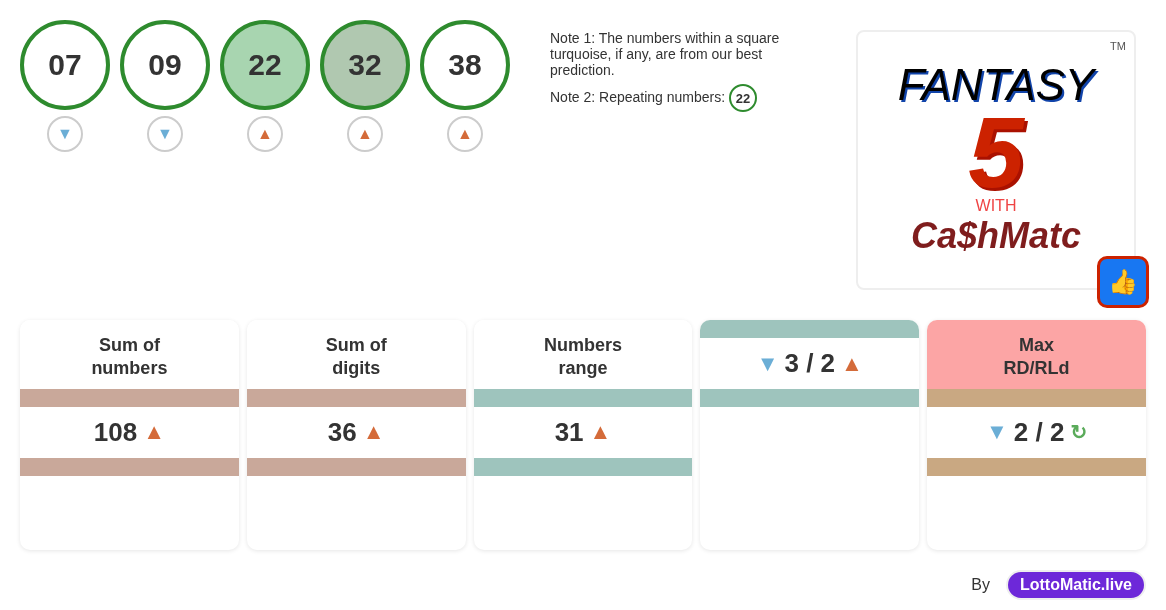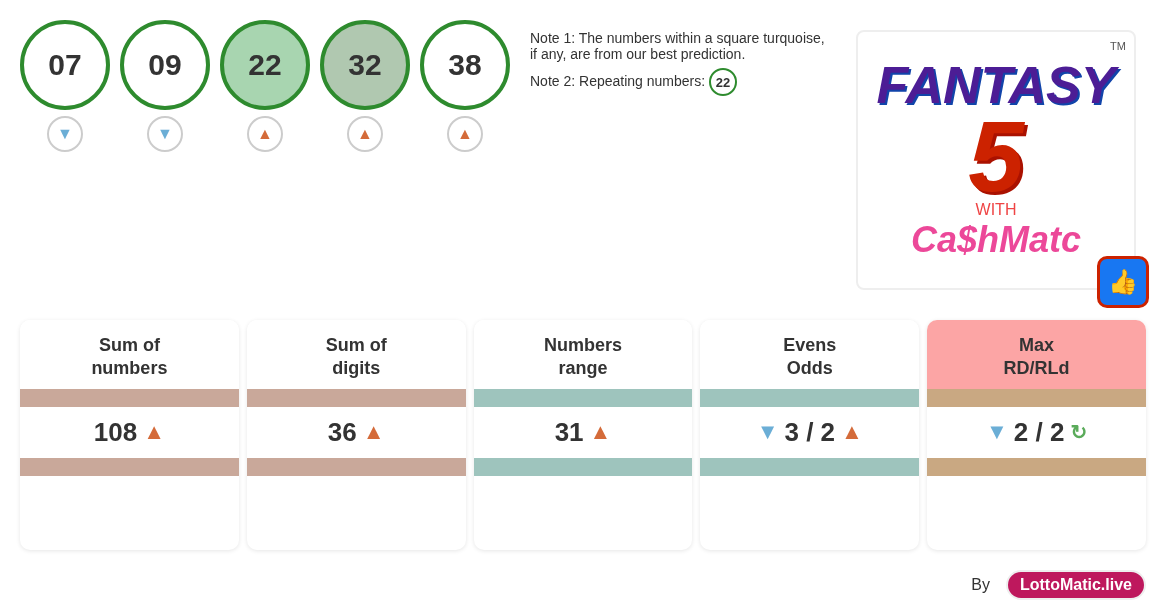--- a/index.html
+++ b/index.html
@@ -92,43 +92,43 @@
       padding: 10px;
       width: 280px;
       height: 260px;
       display: flex;
       flex-direction: column;
       align-items: center;
       justify-content: center;
       position: relative;
     }
     .fantasy-text {
-      font-size: 52px;
-      font-weight: 700;
-      color: #4c1d95;
+      font-size: 44px;
+      font-weight: 400;
+      color: #000000;
       font-style: italic;
       line-height: 1;
       text-shadow: 2px 2px 0 #1144aa;
     }
     .five-text {
       font-size: 100px;
       font-weight: 900;
       color: #cc2200;
       font-style: italic;
       line-height: 0.9;
       text-shadow: 3px 3px 0 #aa1100;
     }
     .with-text {
       font-size: 16px;
       color: #ef4444;
     }
     .cash-text {
       font-size: 36px;
       font-weight: 900;
-      color: #ec4899;
+      color: #7f1d1d;
       font-style: italic;
       text-align: center;
     }
     .tm-badge {
       position: absolute;
       top: 8px;
       right: 8px;
       font-size: 11px;
       color: #555;
     }
@@ -149,20 +149,21 @@
       color: white;
     }
 
     .notes-section {
       padding: 10px 20px;
     }
     .note {
       font-size: 14px;
       color: #333;
       margin-bottom: 6px;
+      margin-left: 20px;
     }
     .badge-circle {
       display: inline-flex;
       align-items: center;
       justify-content: center;
       width: 28px;
       height: 28px;
       border-radius: 50%;
       border: 2px solid #2e8b2e;
       font-size: 13px;
@@ -235,21 +236,21 @@
       justify-content: flex-end;
       align-items: center;
       padding: 0 20px 10px 20px;
       gap: 16px;
     }
     .by-text {
       font-size: 16px;
       color: #333;
     }
     .lotto-badge {
-      background: #be185d;
+      background: #6d28d9;
       color: white;
       border-radius: 15px;
       padding: 4px 12px;
       font-size: 16px;
       font-weight: bold;
       border: 2px solid #eee;
     }
   </style>
 </head>
 <body>
@@ -364,24 +365,20 @@
       </div>
       <div class="stat-bar-top"></div>
       <div class="stat-value">
         <span>31</span>
         <span class="up-arrow">▲</span>
       </div>
       <div class="stat-bar-bottom"></div>
     </div>
 
     <div class="stat-card card-teal">
-      <div class="stat-header">
-        <span>Evens</span><br>
-        <span>Odds</span>
-      </div>
       <div class="stat-bar-top"></div>
       <div class="stat-value">
         <span class="down-arrow">▼</span>
         <span>3 / 2</span>
         <span class="up-arrow">▲</span>
       </div>
       <div class="stat-bar-bottom"></div>
     </div>
 
     <div class="stat-card card-tan">

